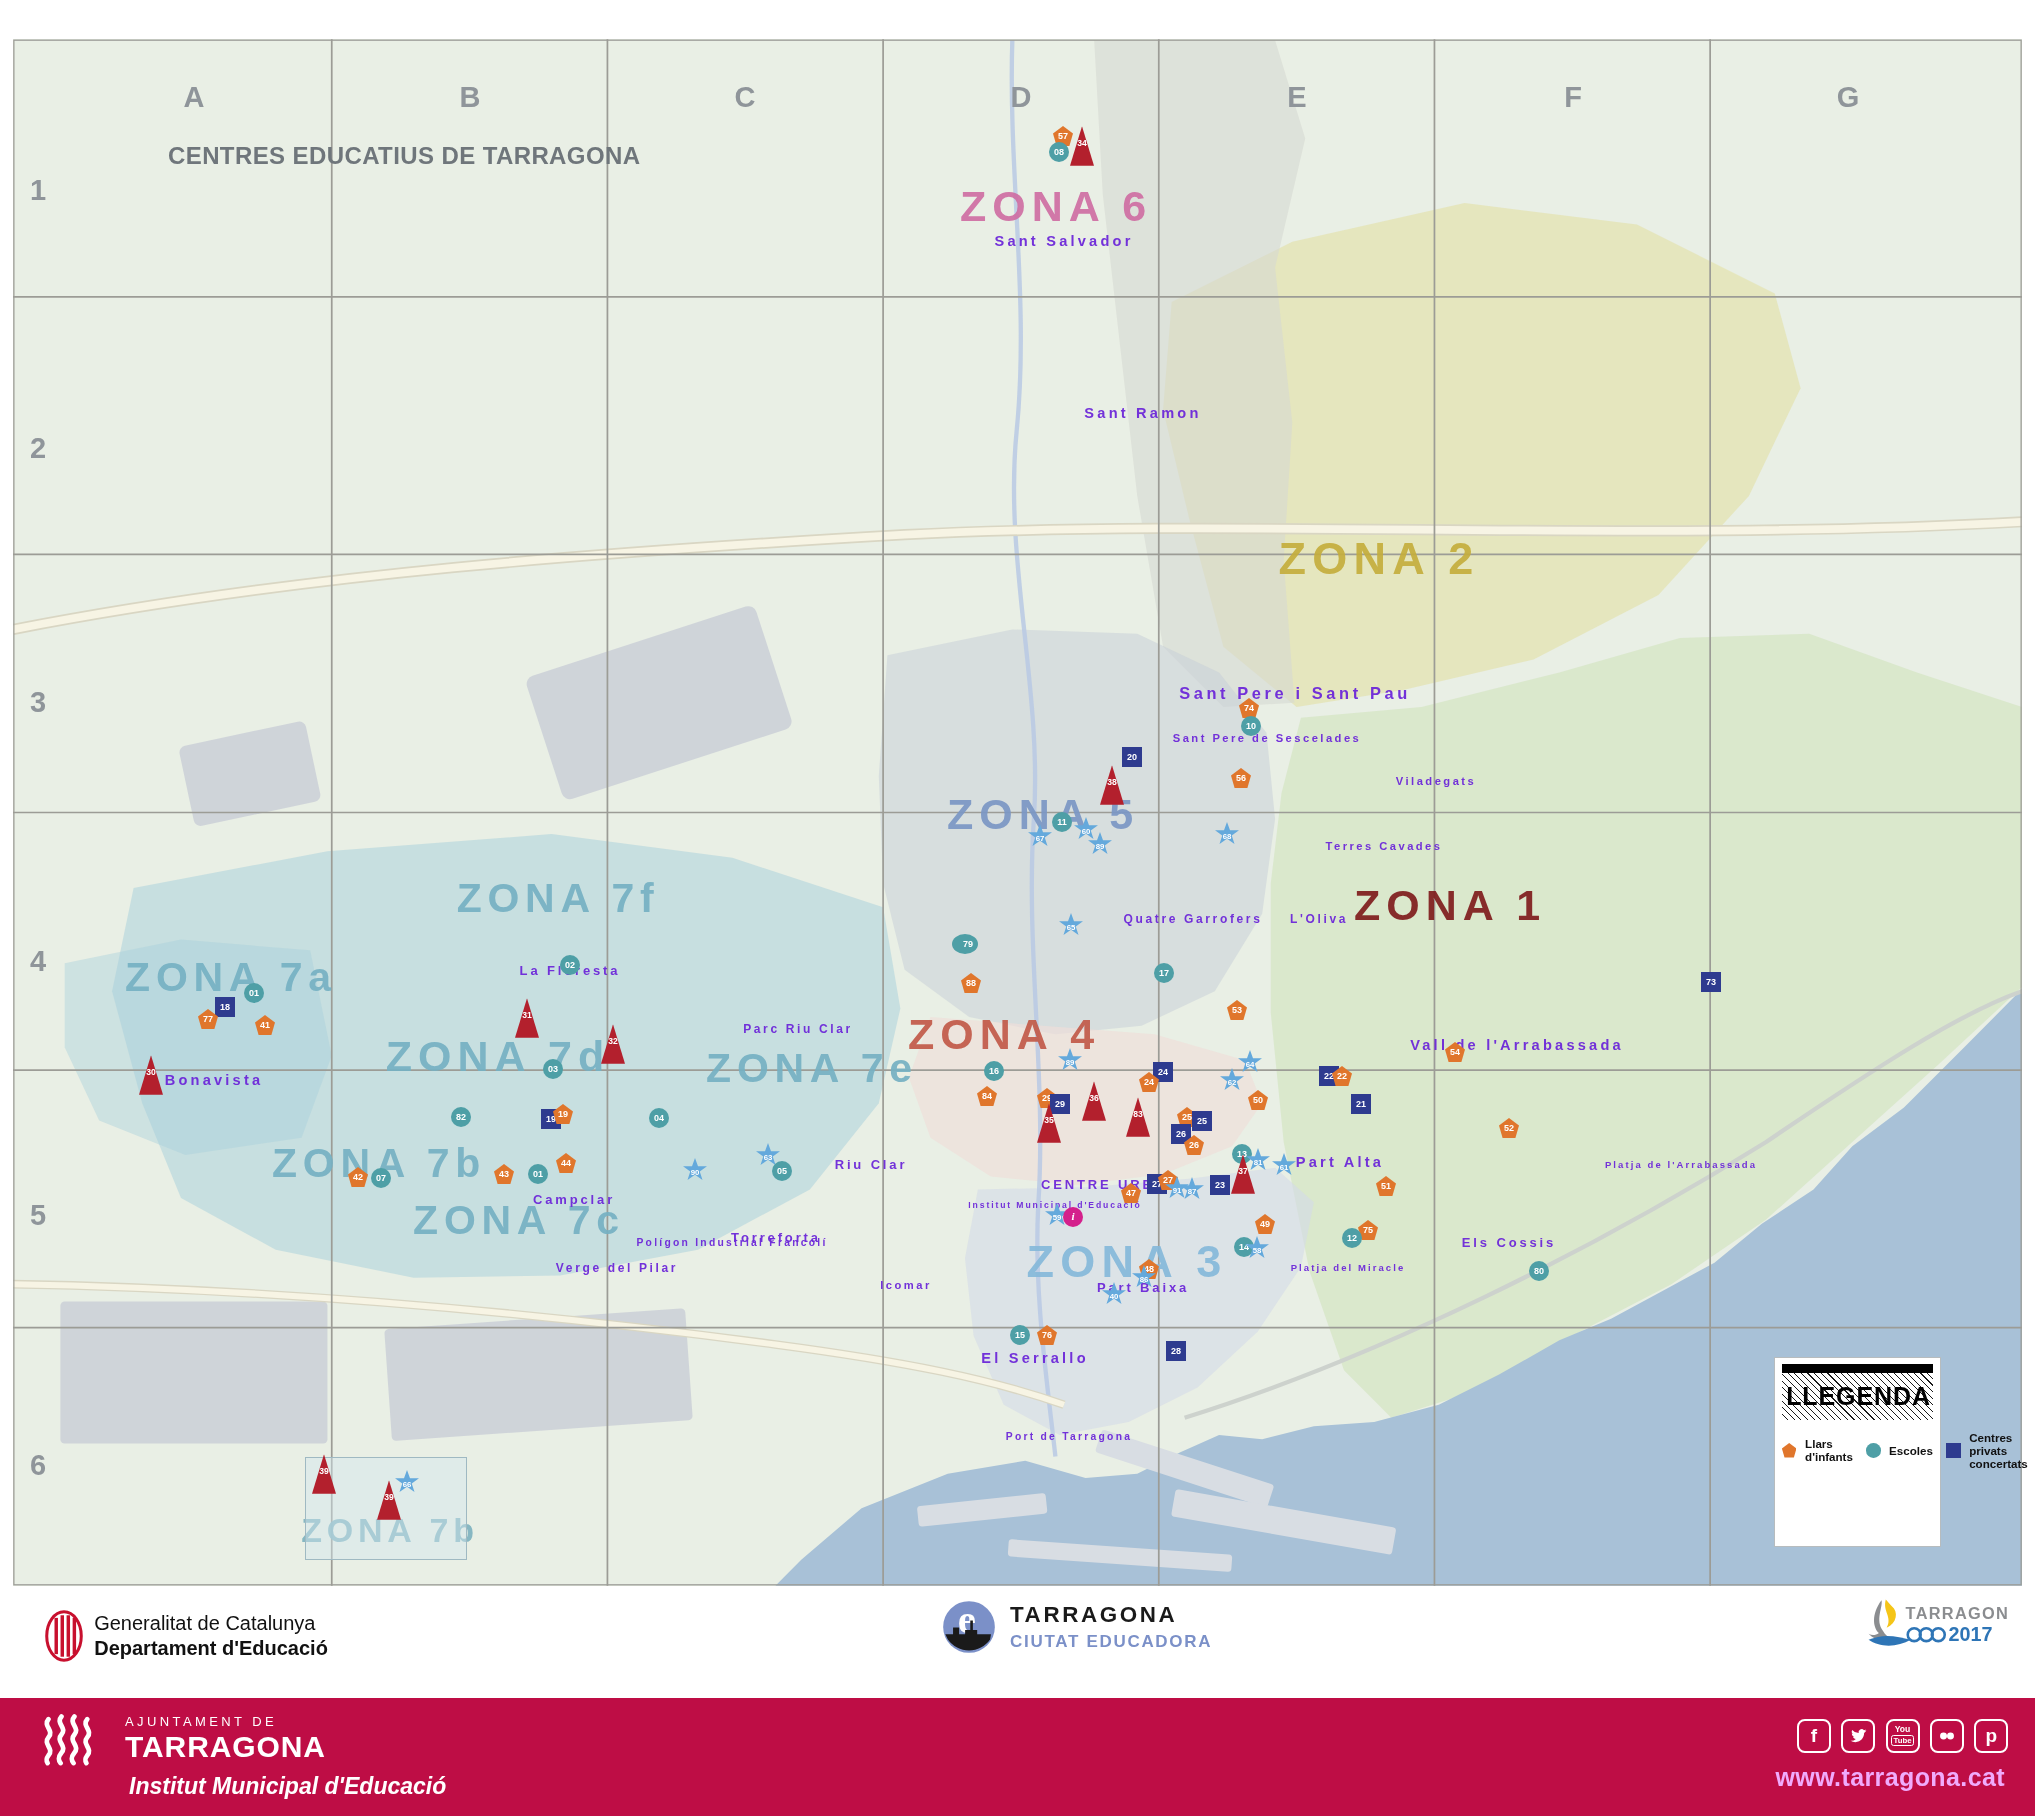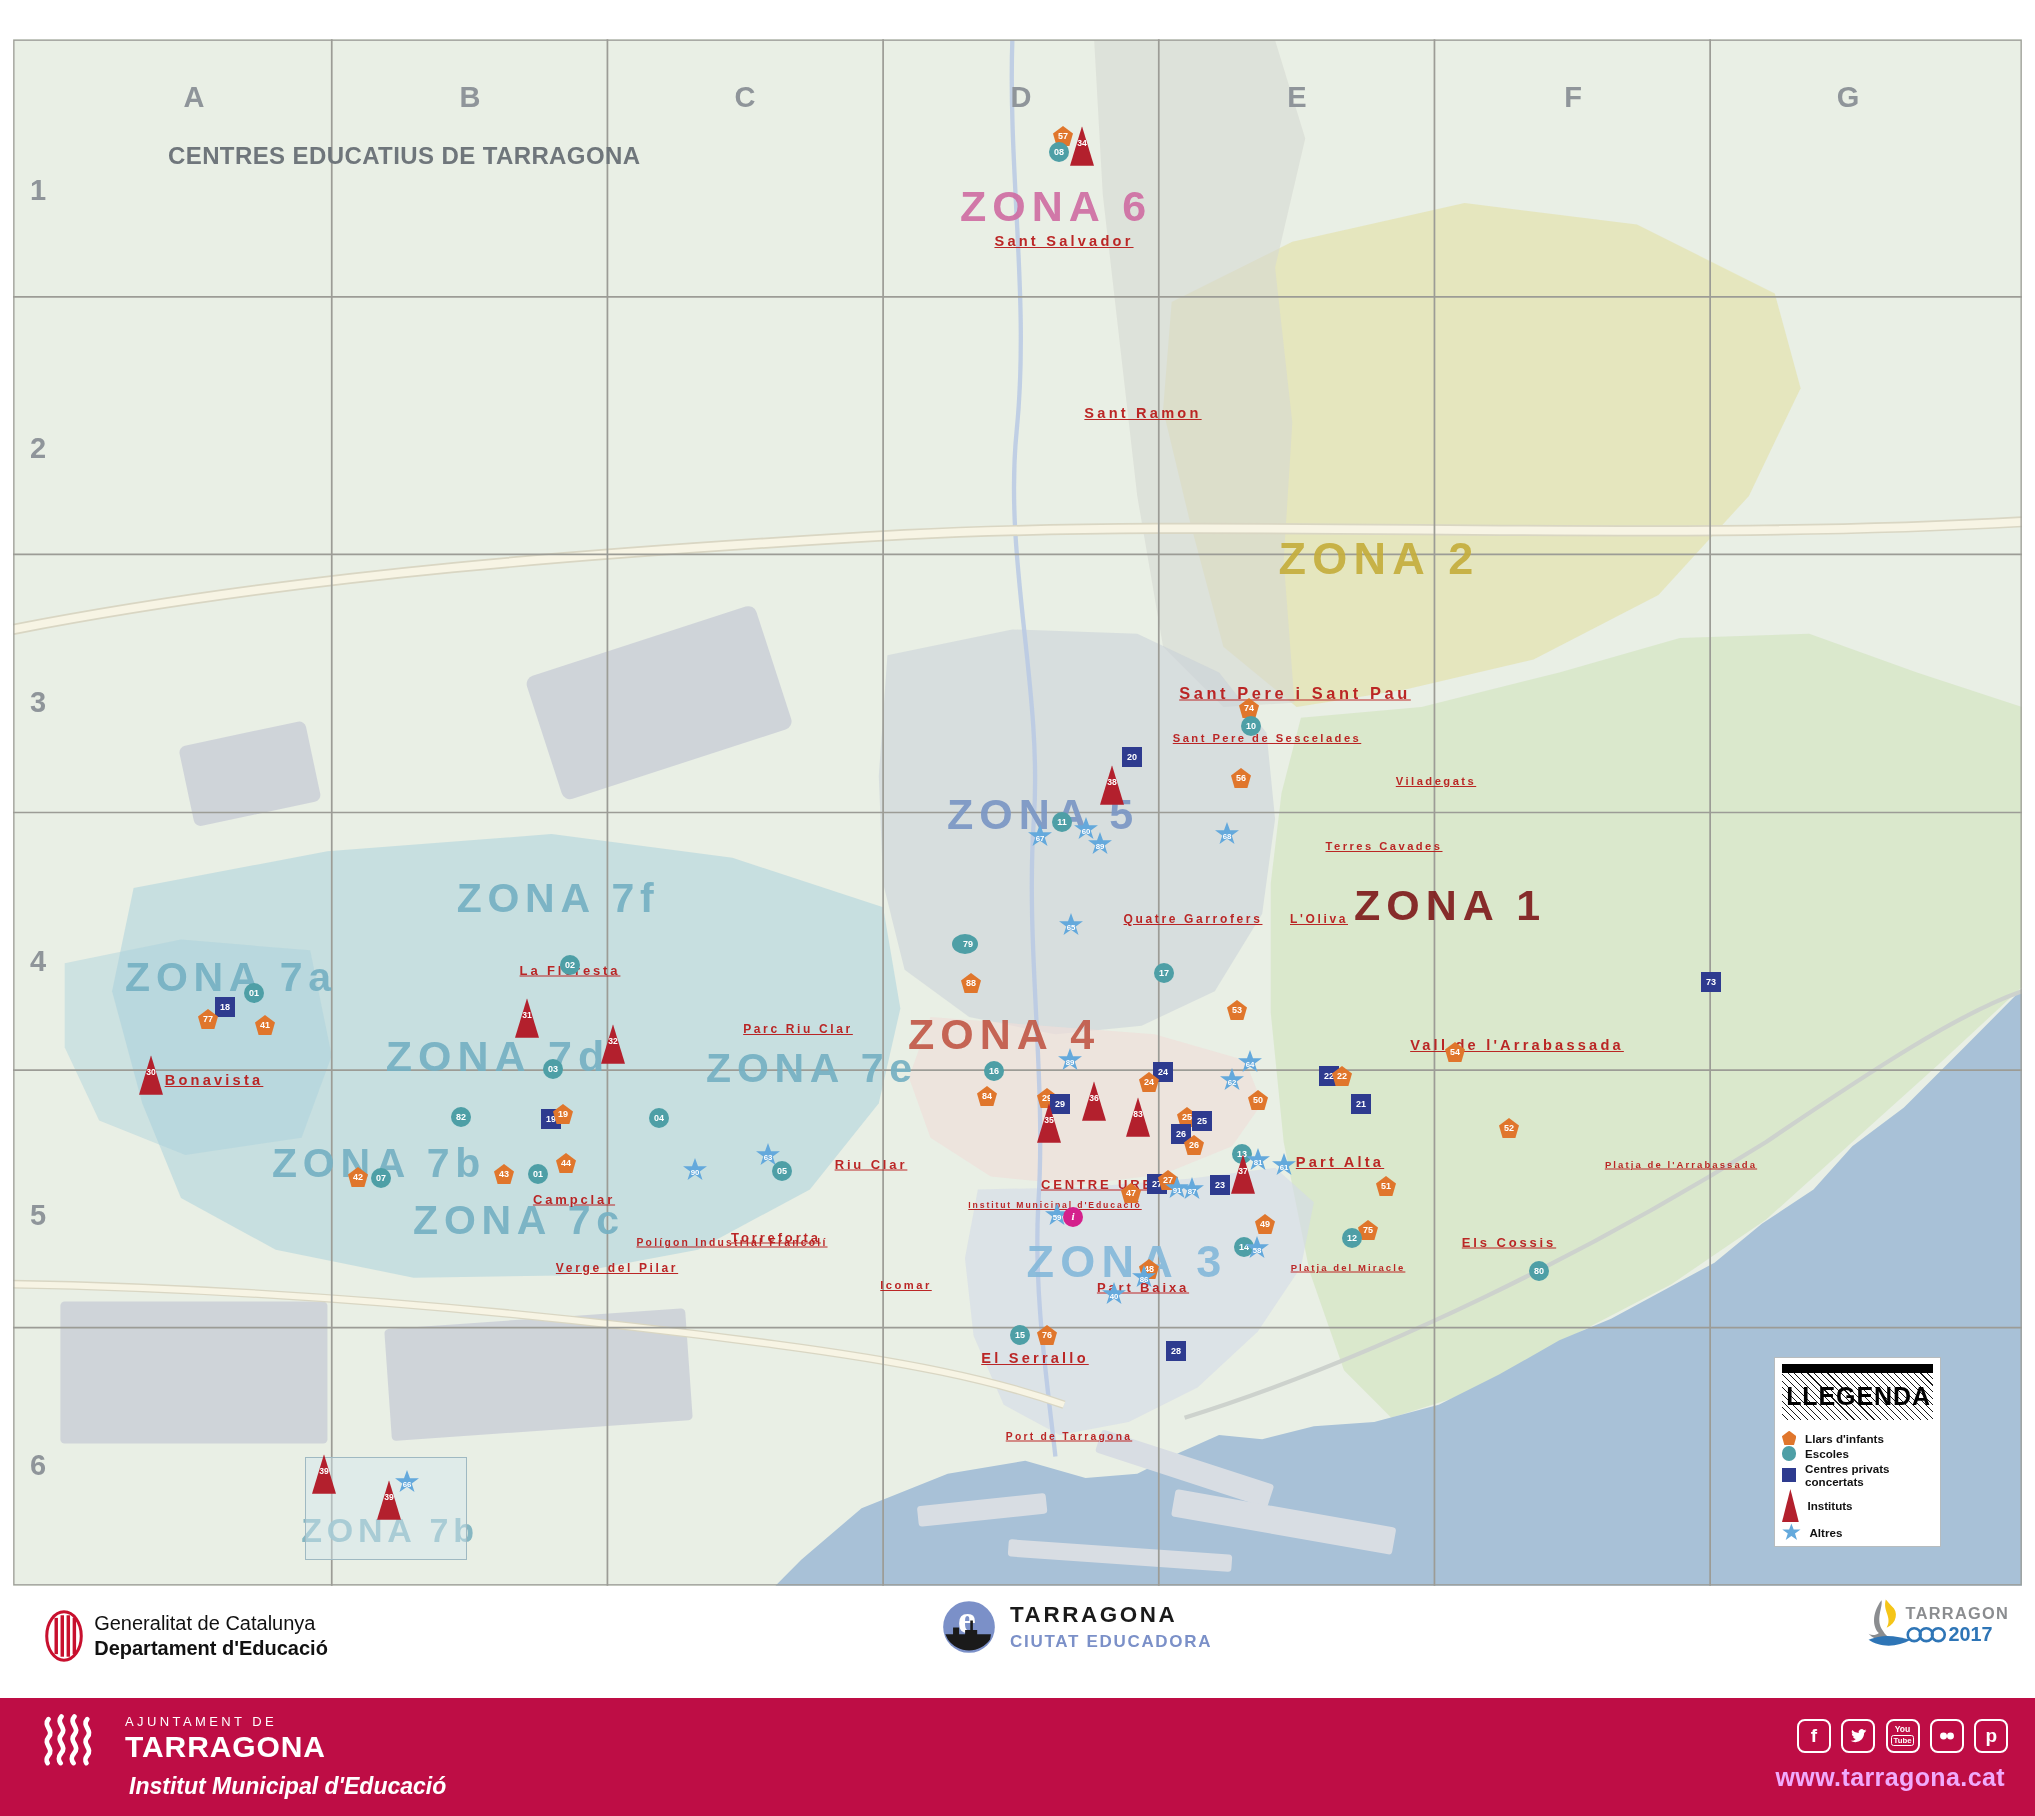--- a/index.html
+++ b/index.html
@@ -7,42 +7,42 @@
         font-family:"Liberation Sans", sans-serif;}
   .map-area{position:absolute;left:13px;top:39px;width:2009px;height:1547px;background:#e9efe5;}
   .map-svg{position:absolute;left:0;top:0;}
   .grid-col-label,.grid-row-label{position:absolute;transform:translate(-50%,-50%);
         color:#8f959a;font-weight:700;font-size:29px;}
   .page-title{position:absolute;left:168px;top:142px;color:#6f767b;line-height:1.15;white-space:nowrap;}
   .page-title .t1{font-size:24px;font-weight:700;letter-spacing:0.4px;}
   .page-title .t2{font-size:27.6px;font-weight:700;}
   .zone-label{position:absolute;transform:translate(-50%,-50%);font-weight:800;
         letter-spacing:.14em;white-space:nowrap;opacity:.92;}
-  .place-label{position:absolute;transform:translate(-50%,-50%);color:#b91c1c;font-weight:700;
-        letter-spacing:.22em;white-space:nowrap;opacity:.95;text-decoration:underline;}
+  .place-label{position:absolute;transform:translate(-50%,-50%);color:#6d28d9;font-weight:700;
+        letter-spacing:.22em;white-space:nowrap;opacity:.95;}
   .marker{position:absolute;width:20px;height:20px;transform:translate(-50%,-50%);
         display:flex;align-items:center;justify-content:center;
         color:#fff;font-weight:700;font-size:9px;line-height:1;}
   .marker.pentagon{clip-path:polygon(50% 0,100% 38%,82% 100%,18% 100%,0 38%);}
   .marker.circle{border-radius:50%;}
   .marker.square{}
   .marker.triangle{width:24px;height:21.5px;clip-path:polygon(50% 0,100% 100%,0 100%);
         align-items:flex-end;padding-bottom:18px;font-size:8.6px;}
   .marker.star{width:25px;height:24px;font-size:7.8px;padding-top:5.2px;box-sizing:border-box;
         clip-path:polygon(50% 0%,62% 34%,98% 34%,69% 56%,80% 92%,50% 70%,20% 92%,31% 56%,2% 34%,38% 34%);}
   .marker.info{border-radius:50%;font-size:11.2px;font-style:italic;font-family:"Liberation Serif",serif;}
   .inset-box{position:absolute;left:305px;top:1457px;width:162px;height:103px;
         border:1.7px solid #9fb9c2;background:rgba(210,231,238,0.45);box-sizing:border-box;}
   .legend-box{position:absolute;left:1774px;top:1357px;width:167px;height:190px;background:#fff;
         border:0.9px solid #b7bcbe;box-sizing:border-box;padding:6px 6.9px;}
   .legend-bar{height:8.6px;background:#000;}
   .legend-title-band{height:47px;display:flex;align-items:center;padding-left:4.3px;
         background:repeating-linear-gradient(45deg,transparent 0 3.9px,#1a1a1a 3.9px 4.7px);}
   .legend-title{font-size:25px;font-weight:700;letter-spacing:0.9px;color:#000;background:transparent;}
-  .legend-items{margin-top:11.2px;display:flex;flex-direction:column;gap:1px;}
+  .legend-items{margin-top:11.2px;display:flex;gap:13px;}
   .legend-row{display:flex;align-items:center;gap:8.6px;}
   .legend-row .marker{position:relative;transform:none;flex:none;}
   .legend-row .mini{width:14.6px;height:14.6px;}
   .legend-row .mini.triangle{width:17px;height:15.5px;}
   .legend-row .mini.star{width:19px;height:18px;padding-top:0;}
   .legend-label{font-size:11.6px;font-weight:700;color:#111;}
   .footer-band{position:absolute;left:0;top:1586px;width:2035px;height:112px;background:#fff;}
   .gencat{position:absolute;left:45px;top:24px;display:flex;gap:11.2px;align-items:center;}
   .gencat-text{color:#111;font-size:20px;line-height:1.25;}
   .gencat-text .b{font-weight:700;}

